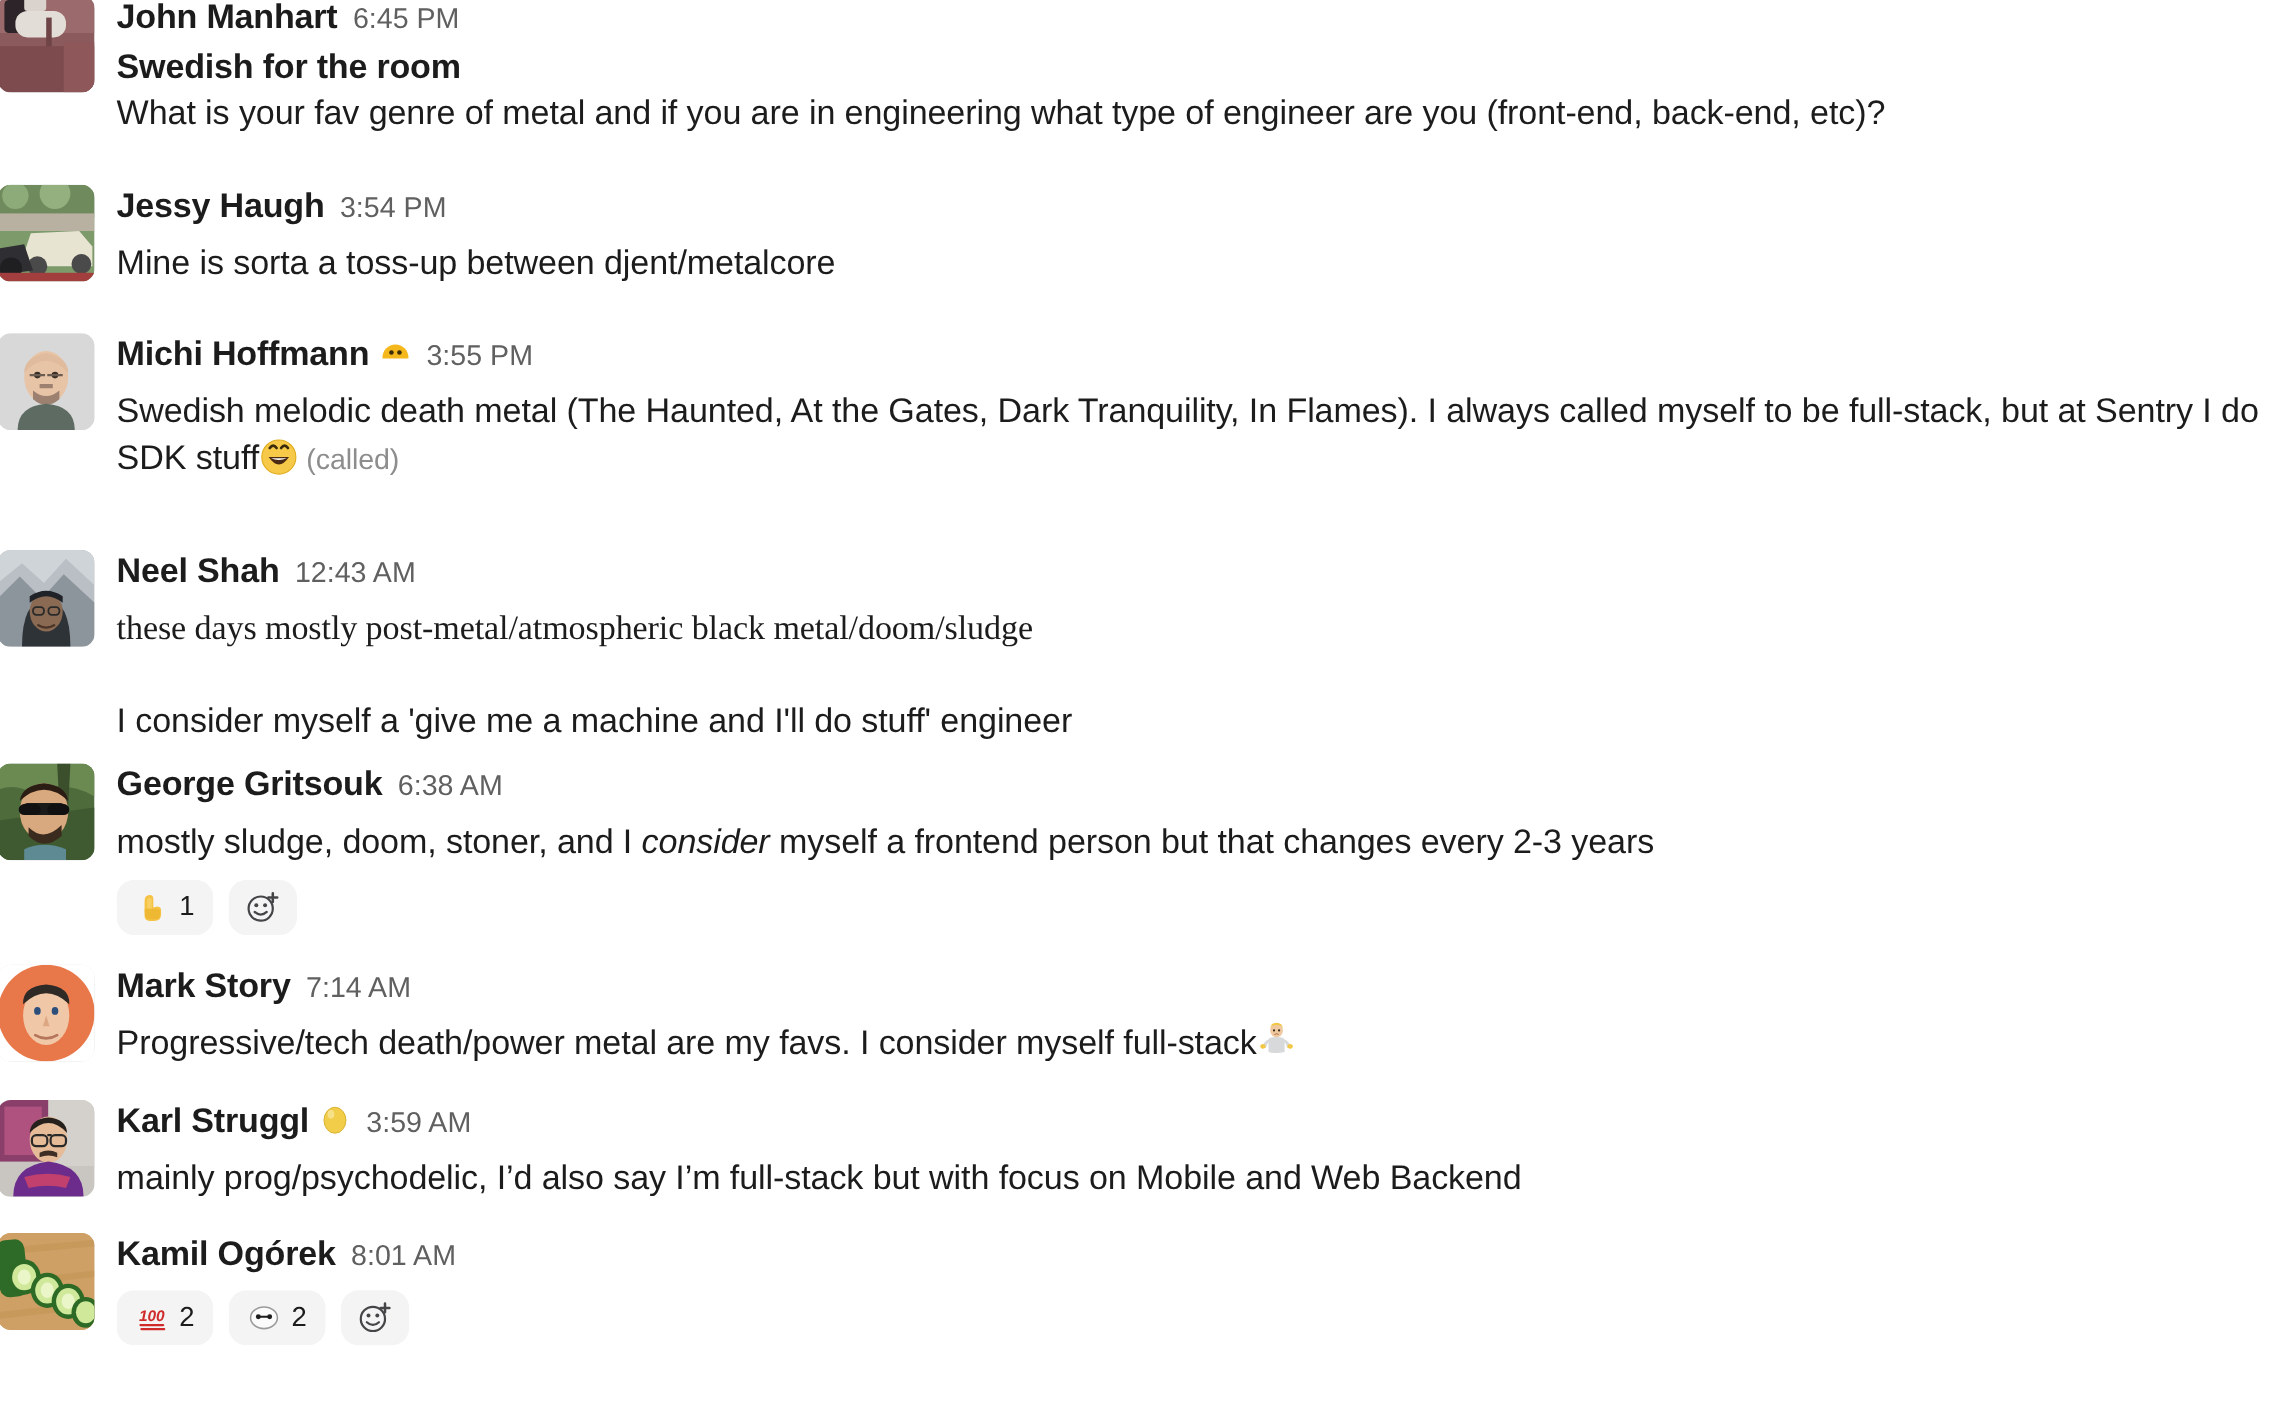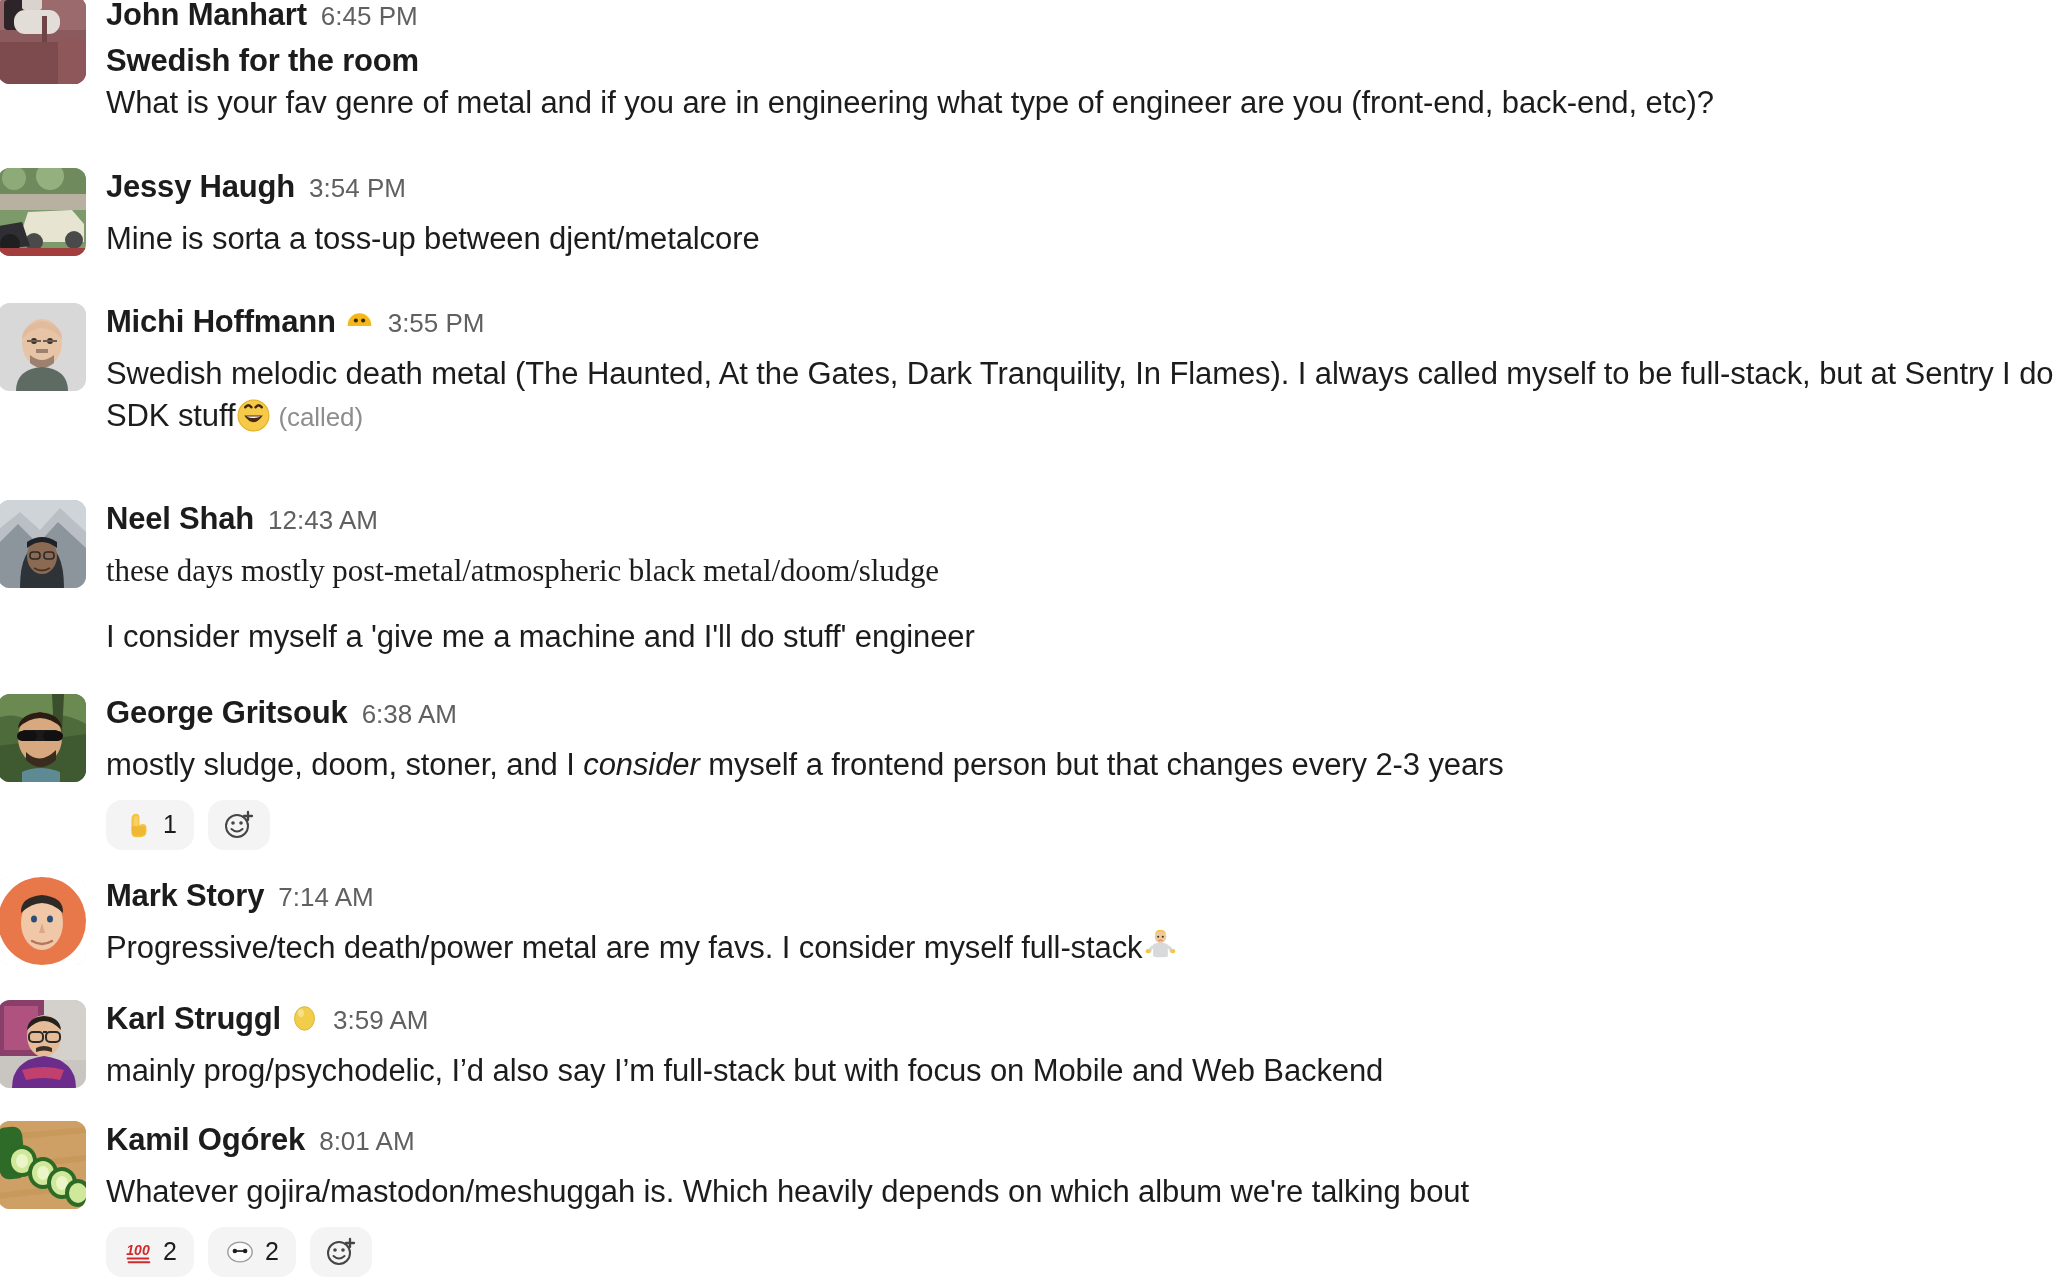--- a/index.html
+++ b/index.html
@@ -277,21 +277,21 @@
           <path d="M36 68 Q44 73 52 68" stroke="#4a3528" stroke-width="2" fill="none"></path>
         </svg>
       </div>
     </div>
     <div class="msg-head">
       <span class="author">Neel Shah</span>
       <span class="timestamp">12:43 AM</span>
     </div>
     <div class="msg-body">
       <div class="para" style="margin-top:12px;font-family:Liberation Serif, serif;">these days mostly post-metal/atmospheric black metal/doom/sludge</div>
-      <div class="para" style="margin-top:24px;">I consider myself a 'give me a machine and I'll do stuff' engineer</div>
+      <div class="para" style="margin-top:42px;">I consider myself a 'give me a machine and I'll do stuff' engineer</div>
     </div>
   </div>
 
   <div class="pos msg" style="top:694px;">
     <div class="gutter">
       <div class="avatar">
         <svg viewBox="0 0 88 88">
           <rect width="88" height="88" fill="#4e6b3c"></rect>
           <path d="M0 0 L88 0 L88 30 Q60 14 30 26 Q14 18 0 24 Z" fill="#6a8a52"></path>
           <path d="M54 0 L66 0 L64 40 L56 40 Z" fill="#3b4f2c"></path>
@@ -433,23 +433,20 @@
           <ellipse cx="64" cy="62" rx="6" ry="7" fill="#eaf5c8"></ellipse>
           <ellipse cx="80" cy="72" rx="13" ry="14" fill="#2d6a26"></ellipse>
           <ellipse cx="80" cy="72" rx="9" ry="10" fill="#cfe89a"></ellipse>
         </svg>
       </div>
     </div>
     <div class="msg-head">
       <span class="author">Kamil Ogórek</span>
       <span class="timestamp">8:01 AM</span>
     </div>
-    <div class="msg-body">
-      <div class="para" style="margin-top:12px;">Whatever gojira/mastodon/meshuggah is. Which heavily depends on which album we're talking bout</div>
-    </div>
     <div class="reactions">
       <div class="reaction-chip">
         <span class="r-emoji">
           <svg viewBox="0 0 32 32">
             <text x="16" y="19" font-family="Liberation Sans, sans-serif" font-size="15" font-weight="bold" font-style="italic" fill="#d02b2b" text-anchor="middle">100</text>
             <path d="M5 23 H27 M6 27 H28" stroke="#d02b2b" stroke-width="2.2" stroke-linecap="round"></path>
           </svg>
         </span>
         <span class="r-count">2</span>
       </div>

